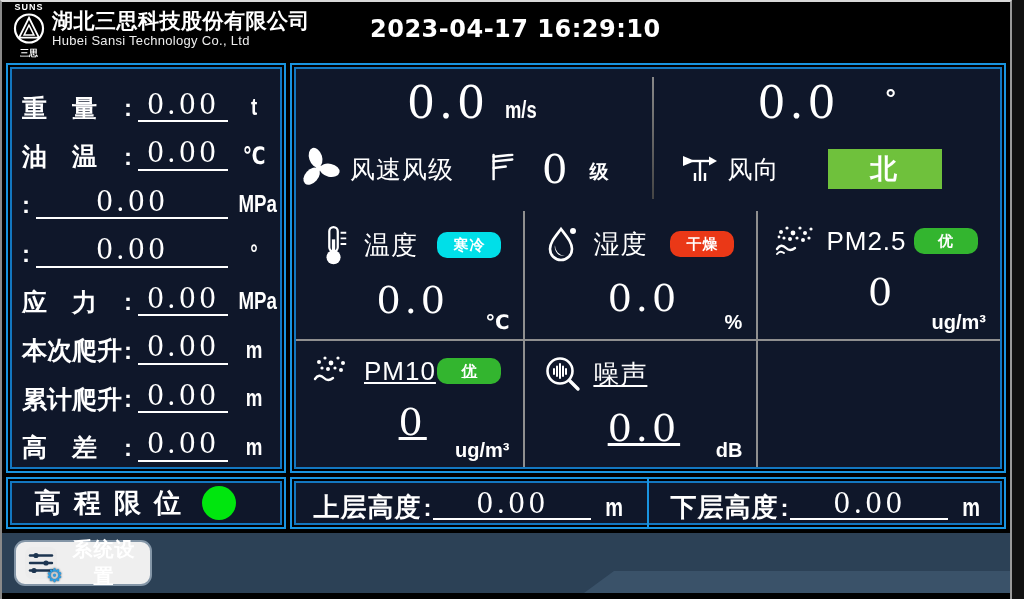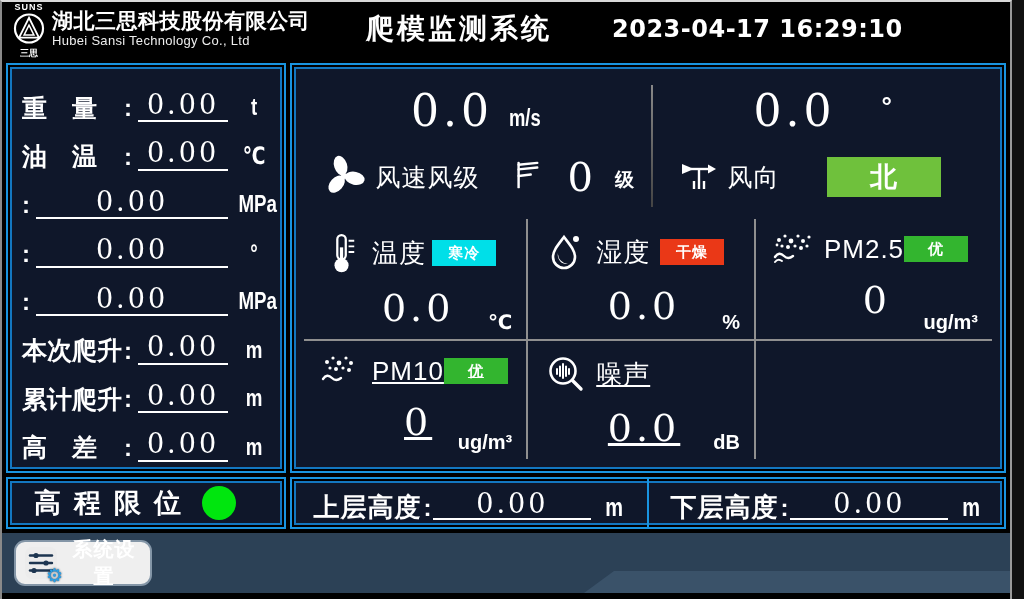--- a/index.html
+++ b/index.html
@@ -28,47 +28,47 @@
     box-shadow:inset 0 0 0 2px #000, inset 0 0 0 4px #1377c0;
   }
   
   .left-panel{width:280px;display:flex;flex-direction:column;justify-content:space-around;padding:10px 10px 8px 14px;}
   .metric-row{display:flex;align-items:flex-end;height:46px;}
   .m-label{width:102px;font-size:25px;font-weight:bold;line-height:1.1;white-space:nowrap;}
   .m-colon{font-size:24px;font-weight:bold;margin:0 2px 0 0;}
   .m-value{flex:1;text-align:center;font-family:"DejaVu Serif","Liberation Serif",serif;font-size:27px;letter-spacing:3px;border-bottom:2px solid #fff;padding-bottom:1px;line-height:1.05;margin:0 6px 0 4px;}
   .m-unit{width:40px;text-align:center;font-size:24px;font-weight:bold;transform:scaleX(.78);transform-origin:center;white-space:nowrap;line-height:1.2;}
   
-  .right-panel{flex:1;display:flex;flex-direction:column;padding:12px;}
+  .right-panel{flex:1;display:flex;flex-direction:column;padding:4px;}
   .wind-row{height:142px;display:flex;}
   .wind-half{display:flex;flex-direction:column;}
   .wind-speed{width:50.5%;}
   .wind-dir{flex:1;}
   .wind-divider{width:2px;background:linear-gradient(#888,#444);margin:8px 0 12px 0;}
   .big-line{display:flex;justify-content:center;align-items:flex-start;margin-top:12px;height:56px;}
   .big-val{font-family:"DejaVu Serif","Liberation Serif",serif;font-size:44px;line-height:1;letter-spacing:4px;}
   .big-unit{font-size:23px;font-weight:bold;margin:16px 0 0 12px;transform:scaleX(.8);}
   .deg-sym{font-size:26px;font-weight:bold;margin:2px 0 0 46px;}
   .wind-sub{display:flex;align-items:center;margin-top:4px;height:56px;}
-  .ws-sub{justify-content:center;}
+  .ws-sub{justify-content:flex-start;}
   .wind-label{font-size:25px;letter-spacing:1px;margin-left:8px;}
   .level-icon{margin-left:34px;}
   .level-val{font-family:"DejaVu Serif","Liberation Serif",serif;font-size:40px;line-height:1;margin-left:26px;}
   .level-unit{font-size:19px;font-weight:bold;margin-left:22px;margin-top:6px;}
   .vane-wrap{margin-left:26px;}
   .dir-box{width:114px;height:40px;margin-left:48px;display:flex;align-items:center;justify-content:center;font-size:27px;font-weight:bold;letter-spacing:2px;color:#fff;}
   
   .env-grid{flex:1;display:grid;grid-template-columns:32.3% 33.1% 34.6%;grid-template-rows:1fr 1fr;}
   .env-cell{position:relative;padding:12px 10px 6px 16px;box-sizing:border-box;}
   .bl{border-left:2px solid #8f8f8f;}
   .bt{border-top:2px solid #8f8f8f;text-decoration:underline;}
   .cell-head{display:flex;align-items:center;}
   .cell-icon{display:flex;align-items:center;justify-content:center;width:44px;}
   .cell-label{font-size:26px;margin-left:8px;letter-spacing:1px;}
-  .badge{margin-left:auto;margin-right:20px;min-width:64px;height:26px;display:flex;align-items:center;justify-content:center;font-size:15px;font-weight:bold;color:#fff;letter-spacing:1px;}
+  .badge{margin-left:auto;margin-right:12px;min-width:64px;height:26px;display:flex;align-items:center;justify-content:center;font-size:15px;font-weight:bold;color:#fff;letter-spacing:1px;border-radius:10px;}
   .cell-value{text-align:center;font-family:"DejaVu Serif","Liberation Serif",serif;font-size:38px;letter-spacing:4px;margin-top:14px;line-height:1;}
   .cell-unit{position:absolute;right:14px;bottom:5px;font-size:20px;font-weight:bold;}
   
   .bottom-row{display:flex;gap:4px;padding:4px 4px 0 4px;height:56px;box-sizing:border-box;}
   .limit-panel{width:280px;display:flex;align-items:center;padding-left:26px;}
   .limit-label{font-size:27px;font-weight:bold;letter-spacing:13px;}
   .status-dot{width:34px;height:34px;border-radius:50%;margin-left:8px;}
   .heights-panel{flex:1;display:flex;align-items:stretch;}
   .h-item{flex:1;display:flex;align-items:flex-end;justify-content:center;padding-bottom:7px;}
   .h-label{font-size:26px;font-weight:bold;letter-spacing:1px;line-height:1;}
@@ -98,21 +98,20 @@
           <path d="M23,7 L35,31 H11 Z" stroke="#fff" stroke-width="2.2" fill="none"></path>
           <path d="M23,16 L29,28 H17 Z" stroke="#fff" stroke-width="1.8" fill="none"></path>
         </svg>
       </span>
       <span class="logo-bottom">三思</span>
     </div>
     <div class="company">
       <div class="company-cn">湖北三思科技股份有限公司</div>
       <div class="company-en">Hubei Sansi Technology Co., Ltd</div>
     </div>
-    <div class="app-title">爬模监测系统</div>
     <div class="datetime">2023-04-17 16:29:10</div>
   </header>
   <div class="header-line"></div>
 
   <div class="main-row">
 
     <section class="panel left-panel">
       <div class="metric-row">
         <span class="m-label">重　量</span>
           <span class="m-colon">:</span>
@@ -129,20 +128,21 @@
           <span class="m-colon">:</span>
         <span class="m-value">0.00</span>
         <span class="m-unit">MPa</span>
       </div>
       <div class="metric-row">
           <span class="m-colon">:</span>
         <span class="m-value">0.00</span>
         <span class="m-unit">°</span>
       </div>
       <div class="metric-row">
+        <span class="m-label">应　力</span>
           <span class="m-colon">:</span>
         <span class="m-value">0.00</span>
         <span class="m-unit">MPa</span>
       </div>
       <div class="metric-row">
         <span class="m-label">本次爬升</span>
           <span class="m-colon">:</span>
         <span class="m-value">0.00</span>
         <span class="m-unit">m</span>
       </div>

